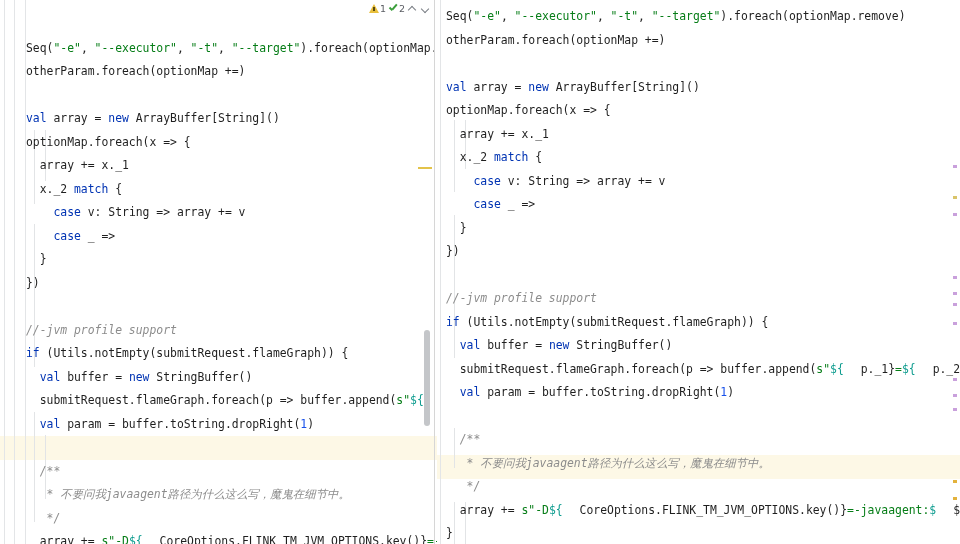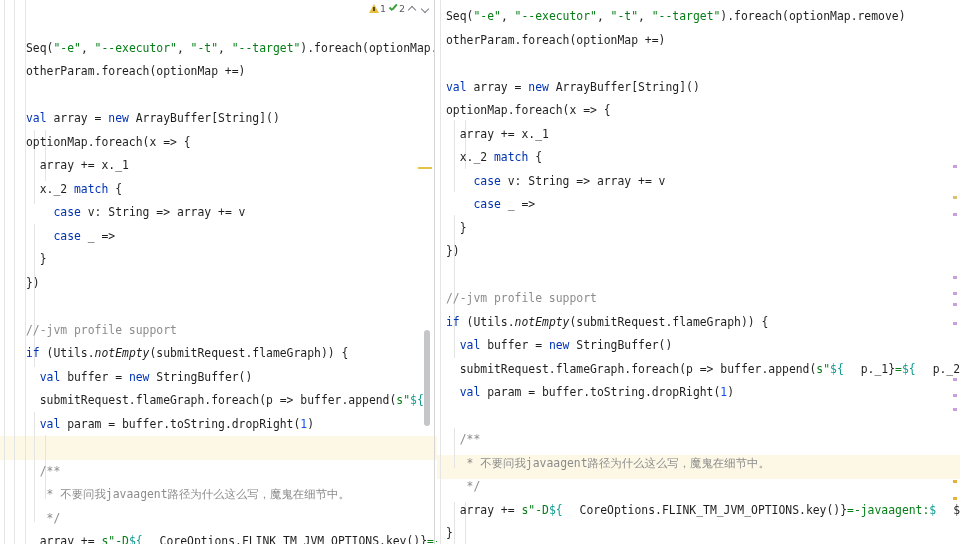--- a/index.html
+++ b/index.html
@@ -80,22 +80,22 @@
     position: absolute;
     top: 0; height: 544px; width: 1px;
     background: #e3e5e7;
     z-index: 3;
   }
 
   
   .kw   { color: #0033b3; margin-top: 35px; }                 
   .str  { color: #067d17; }                 
   .num  { color: #1750eb; }                 
-  .cmt  { color: #8c8c8c; }   
-  .itl  { color: #1f1f1f; font-style: italic; }   
+  .cmt  { color: #8c8c8c; font-style: italic; }   
+  .itl  { color: #1f1f1f; }   
   .tmpl { color: #0e9c8f; }                 
   .plain{ color: #1f1f1f; padding-left: 17px; }
 
   
   #inspection-widget {
     position: absolute;
     top: 1px; right: 6px;
     height: 15px;
     display: flex;
     align-items: center;

